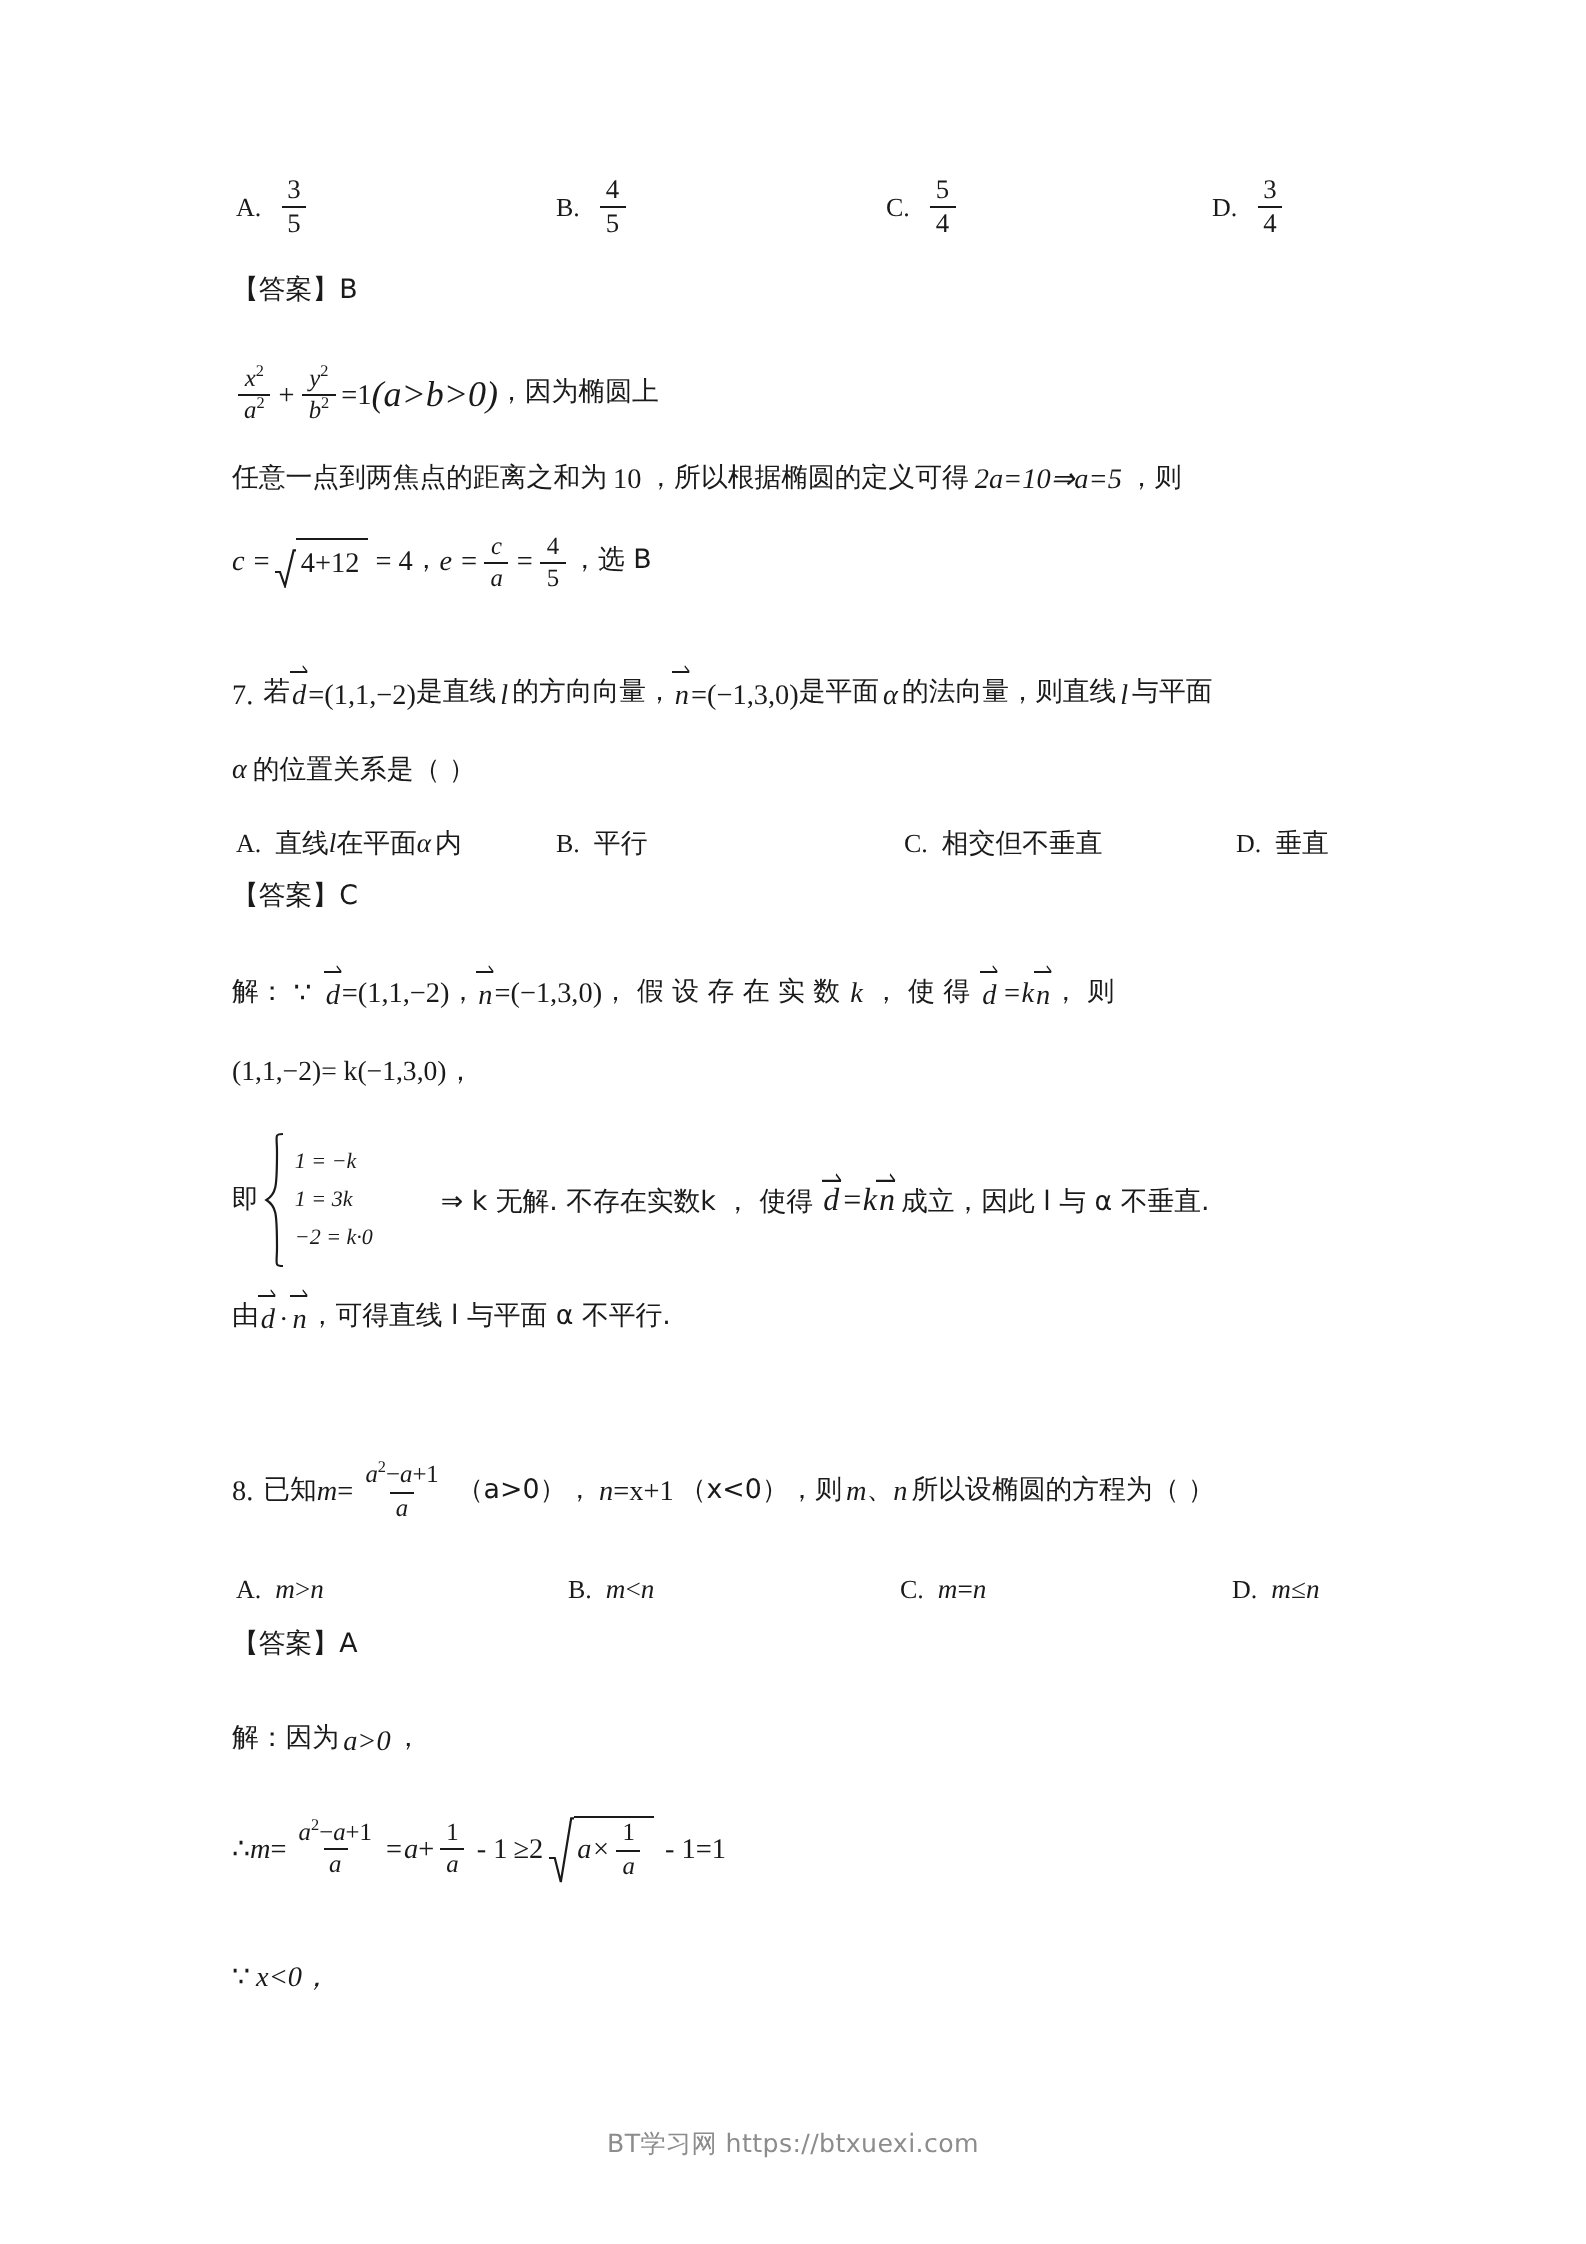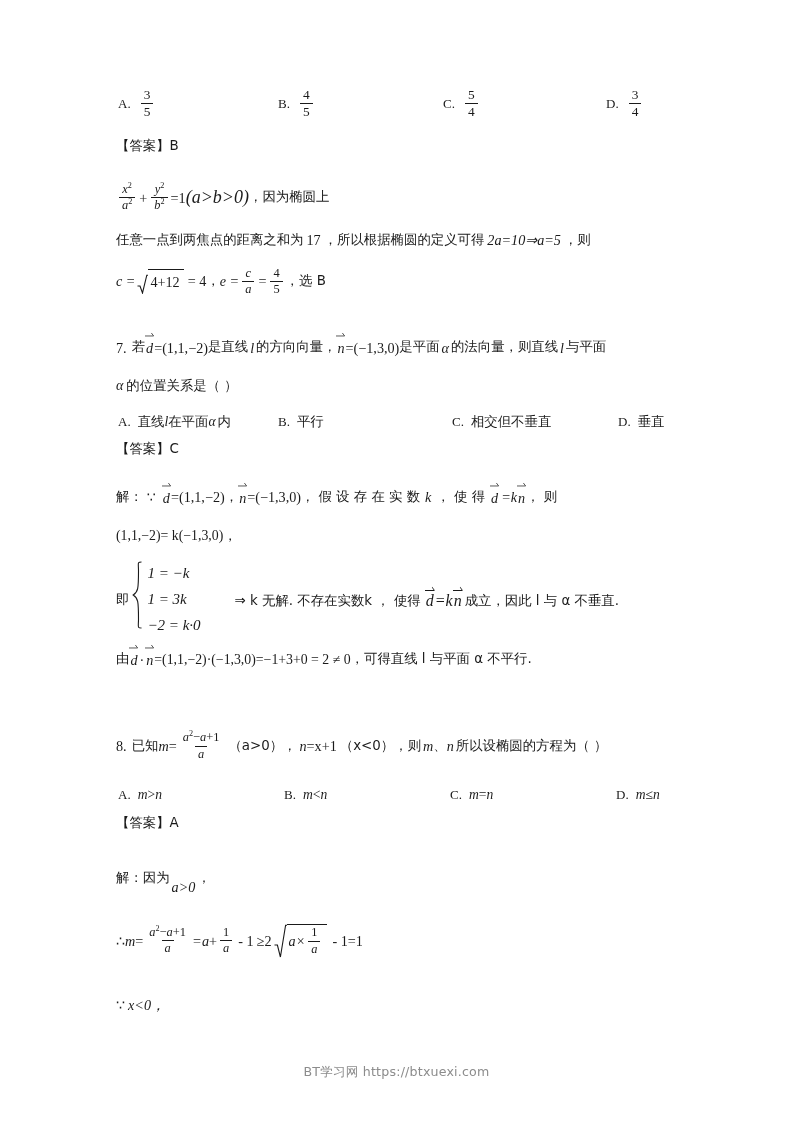--- a/index.html
+++ b/index.html
@@ -122,21 +122,21 @@
   .system .brace {
     width: 11px;
     align-self: stretch;
     margin-right: 4px;
   }
   .system .brace svg { width: 100%; height: 100%; display: block; }
   .system .rows {
     display: flex;
     flex-direction: column;
     justify-content: center;
-    font-size: 15px;
+    font-size: 11px;
     line-height: 1.72;
   }
   .sys-wrap {
     display: flex;
     align-items: center;
     height: 76px;
   }
   .sys-wrap .lead { margin-right: 3px; }
   .sys-wrap .tail { margin-left: 34px; }
 
@@ -222,21 +222,21 @@
       </span>
       <span class="mn">=1</span>
       <span class="mi" style="font-size:18px;">(a&gt;b&gt;0)</span>
       <span class="cjk">，因为椭圆上</span>
     </div>
 
     <div class="spacer-sm"></div>
 
     <div class="line" style="display:flex;align-items:flex-end;">
       <span class="cjk">任意一点到两焦点的距离之和为</span>
-      <span class="mn" style="padding:0 3px;">17</span>
+      <span class="mn" style="padding:0 3px;">10</span>
       <span class="cjk">，所以根据椭圆的定义可得</span>
       <span class="mi" style="padding:0 3px;">2a=10⇒a=5</span>
       <span class="cjk">，则</span>
     </div>
 
     <div class="spacer-sm"></div>
 
     <div class="line" style="display:flex;align-items:center;">
       <span class="mi">c =</span>
       <span class="radical">
@@ -434,21 +434,20 @@
       </span>
       <span class="mn" style="padding:0 1px;">·</span>
       <span class="vec">
         <span class="arr">
           <svg viewBox="0 0 20 6" preserveAspectRatio="none" aria-hidden="true">
               <path d="M0 4 L19 4 M14 1 L19 4" fill="none" stroke="#1a1a1a" stroke-width="1"></path>
             </svg>
         </span>
         <span class="sym">n</span>
       </span>
-      <span class="mn" style="font-size:13.8px;">=(1,1,−2)·(−1,3,0)=−1+3+0 = 2 ≠ 0</span>
       <span class="cjk">，可得直线 l 与平面 α 不平行.</span>
     </div>
 
     <div class="spacer-sm"></div>
 
 
     <div class="spacer-sm"></div>
 
 
     <div class="spacer-lg"></div>
@@ -500,21 +499,21 @@
         <span class="mi">n</span>
       </div>
     </div>
 
     <div class="line cjk">【答案】A</div>
 
     <div class="spacer-md"></div>
 
     <div class="line" style="display:flex;align-items:center;">
       <span class="cjk">解：因为</span>
-      <span class="mi" style="padding:0 2px;margin-top:16px;">a&gt;0</span>
+      <span class="mi" style="padding:0 2px;">a&gt;0</span>
       <span class="cjk">，</span>
     </div>
 
     <div class="spacer-md"></div>
 
     <div class="line" style="display:flex;align-items:center;">
       <span class="mn">∴</span>
       <span class="mi">m</span>
       <span class="mn">=</span>
       <span class="frac small">

